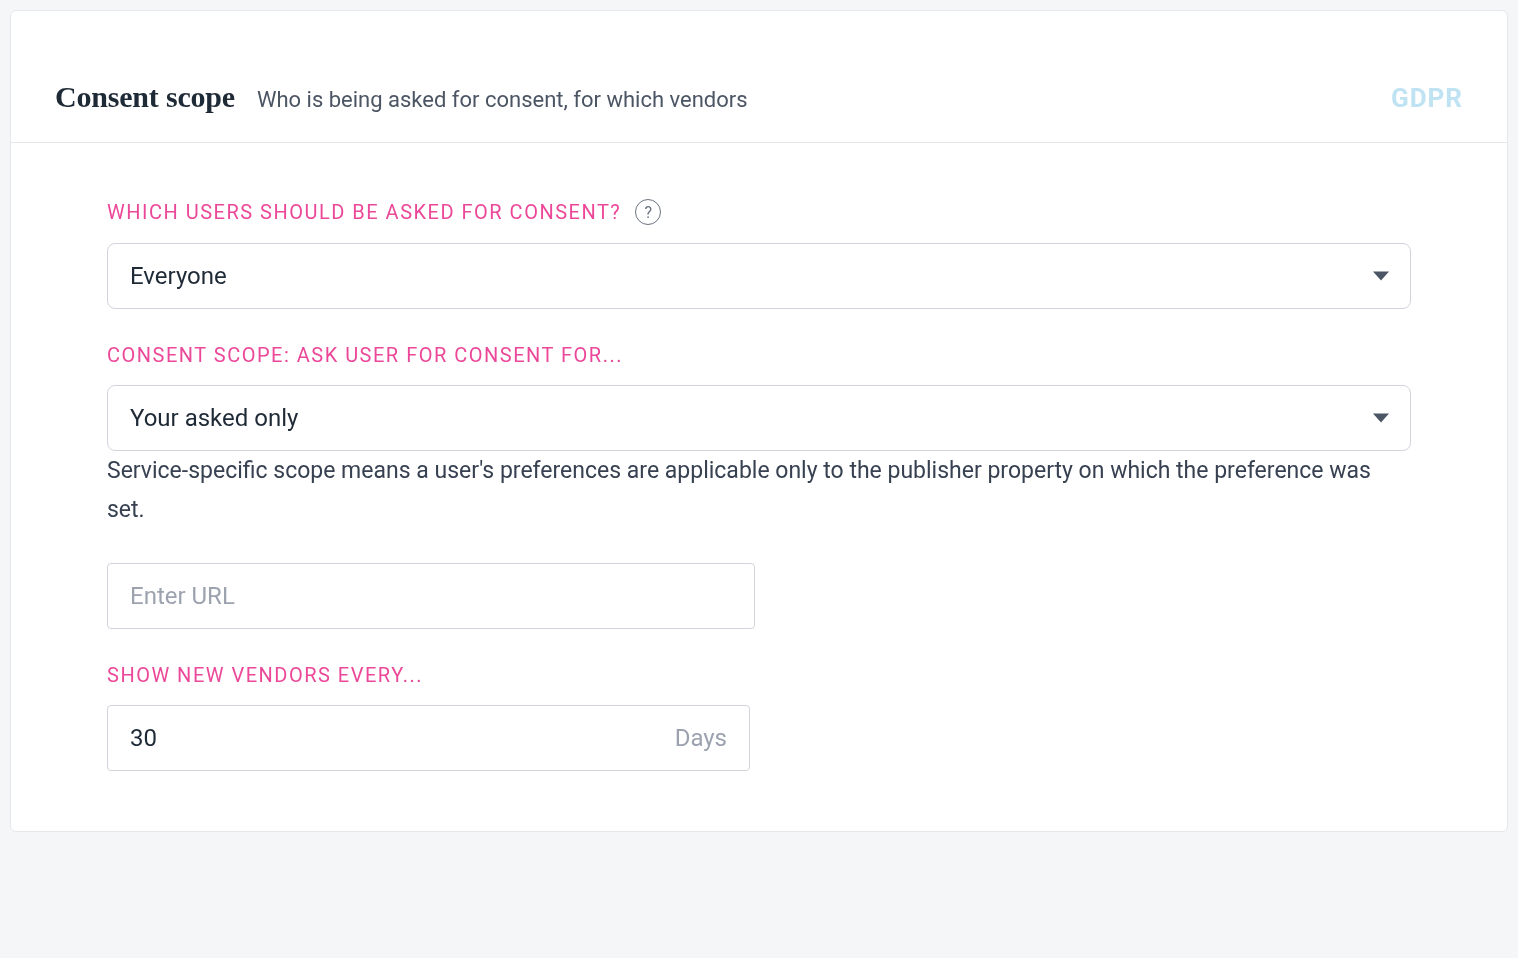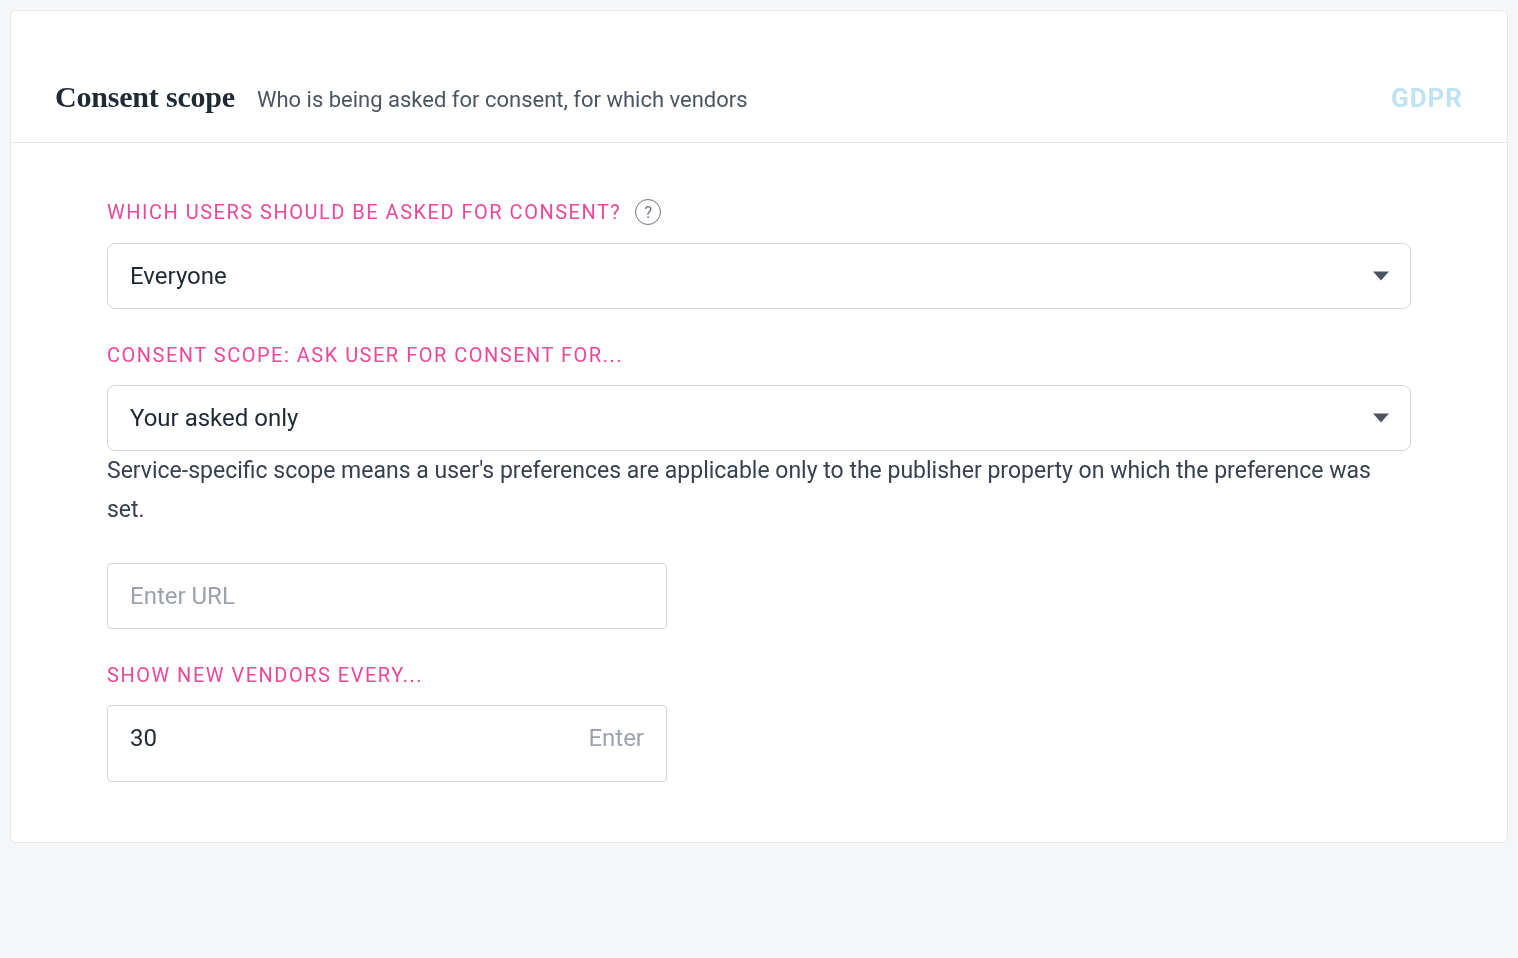--- a/index.html
+++ b/index.html
@@ -111,42 +111,42 @@
       border-right: 8px solid transparent;
       border-top: 9px solid #4b5563;
       pointer-events: none;
     }
     .helper-text {
       font-size: 23px;
       color: #374151;
       line-height: 1.7;
     }
     .text-input {
-      width: 560px;
+      width: 648px;
       max-width: 100%;
       border: 1px solid #d1d5db;
       border-radius: 4px;
       background: #ffffff;
       padding: 18px 22px;
       font-size: 24px;
       color: #1f2a37;
       font-family: inherit;
     }
     .text-input::placeholder {
       color: #9ca3af;
     }
     .num-wrap {
       display: flex;
       align-items: center;
-      width: 560px;
+      width: 643px;
       max-width: 100%;
       border: 1px solid #d1d5db;
       border-radius: 4px;
       background: #ffffff;
-      padding: 0 22px 11px 0;
+      padding: 0 22px 0 0;
     }
     .num-input {
       flex: 1;
       border: none;
       outline: none;
       background: transparent;
       padding: 18px 22px;
       font-size: 24px;
       color: #1f2a37;
       font-family: inherit;
@@ -199,18 +199,18 @@
     <div class="form-group">
       <input type="text" class="text-input" placeholder="Enter URL" style="">
     </div>
 
     <div class="form-group" style="margin-bottom:0;">
       <div class="label-row">
         <div class="field-label">SHOW NEW VENDORS EVERY...</div>
       </div>
       <div class="num-wrap">
         <input type="text" class="num-input" value="30" style="">
-        <span class="unit">Enter</span>
+        <span class="unit">Days</span>
       </div>
     </div>
 
   </div>
 </div>
 
 </body></html>

